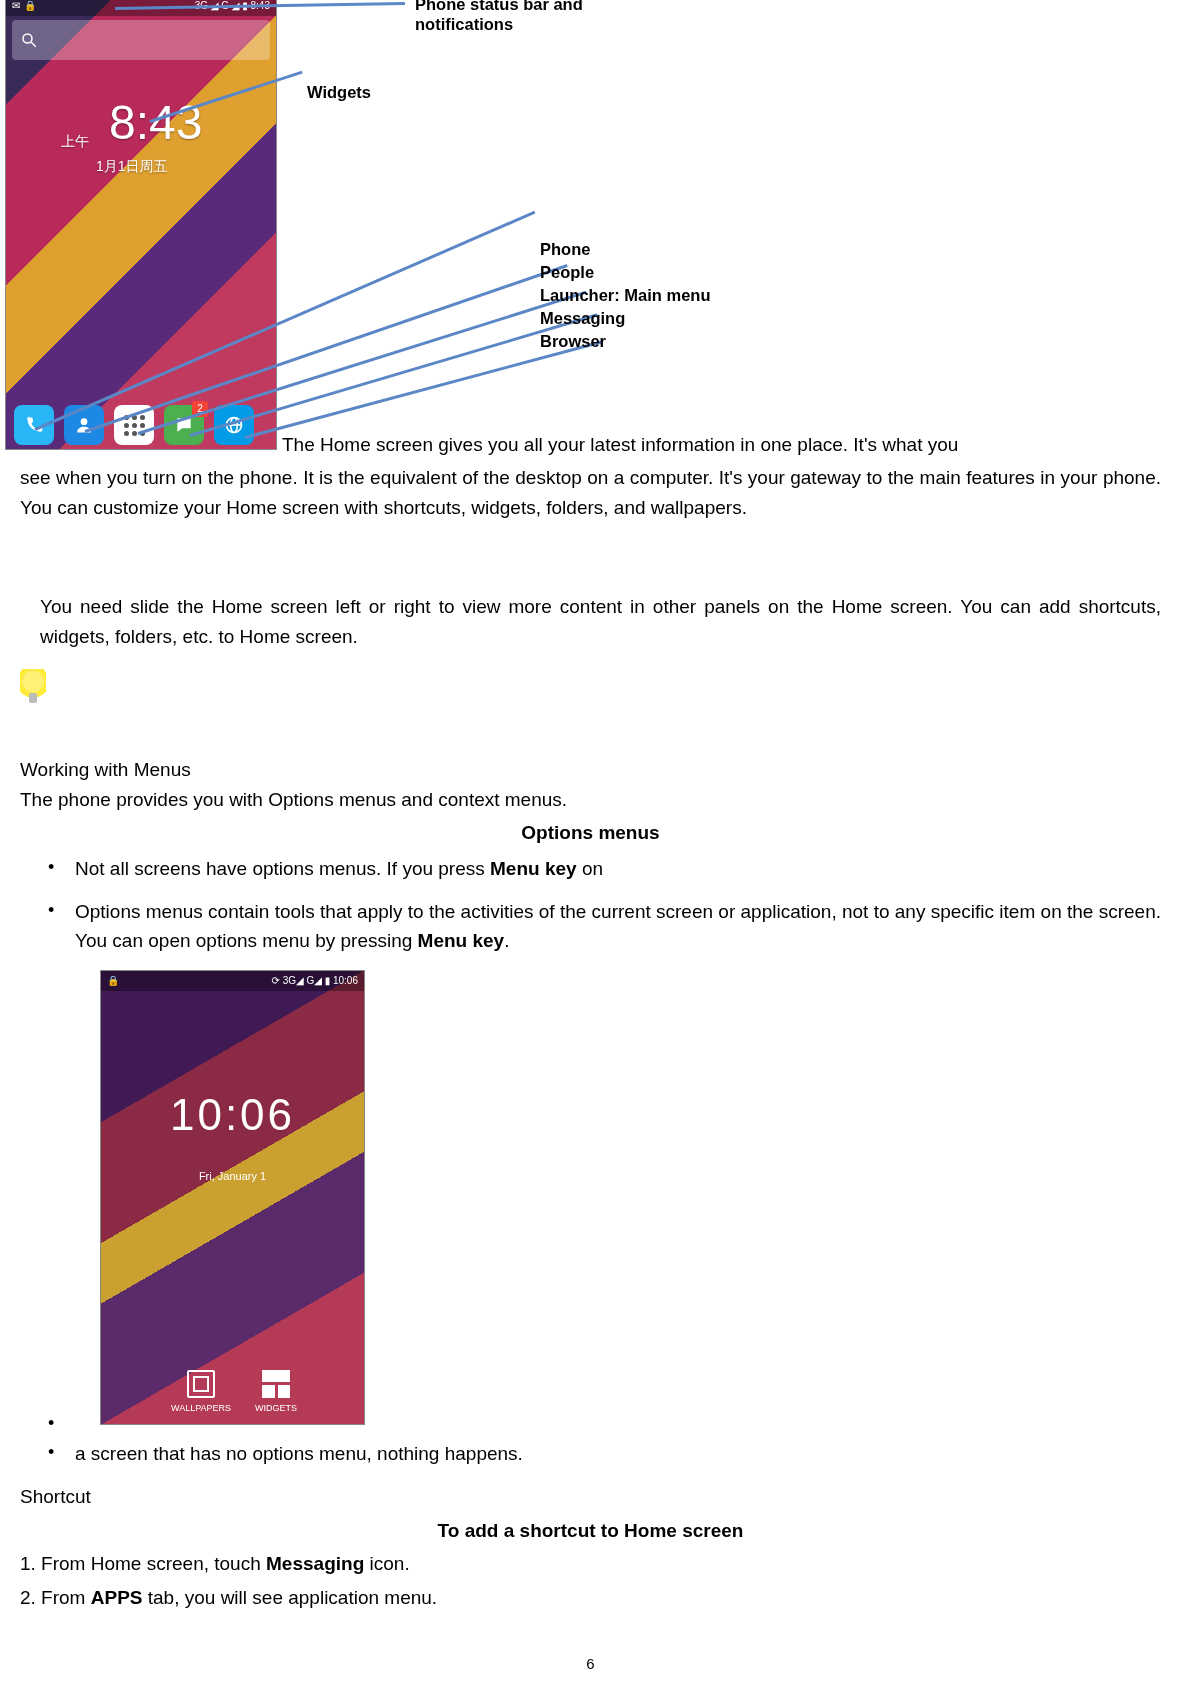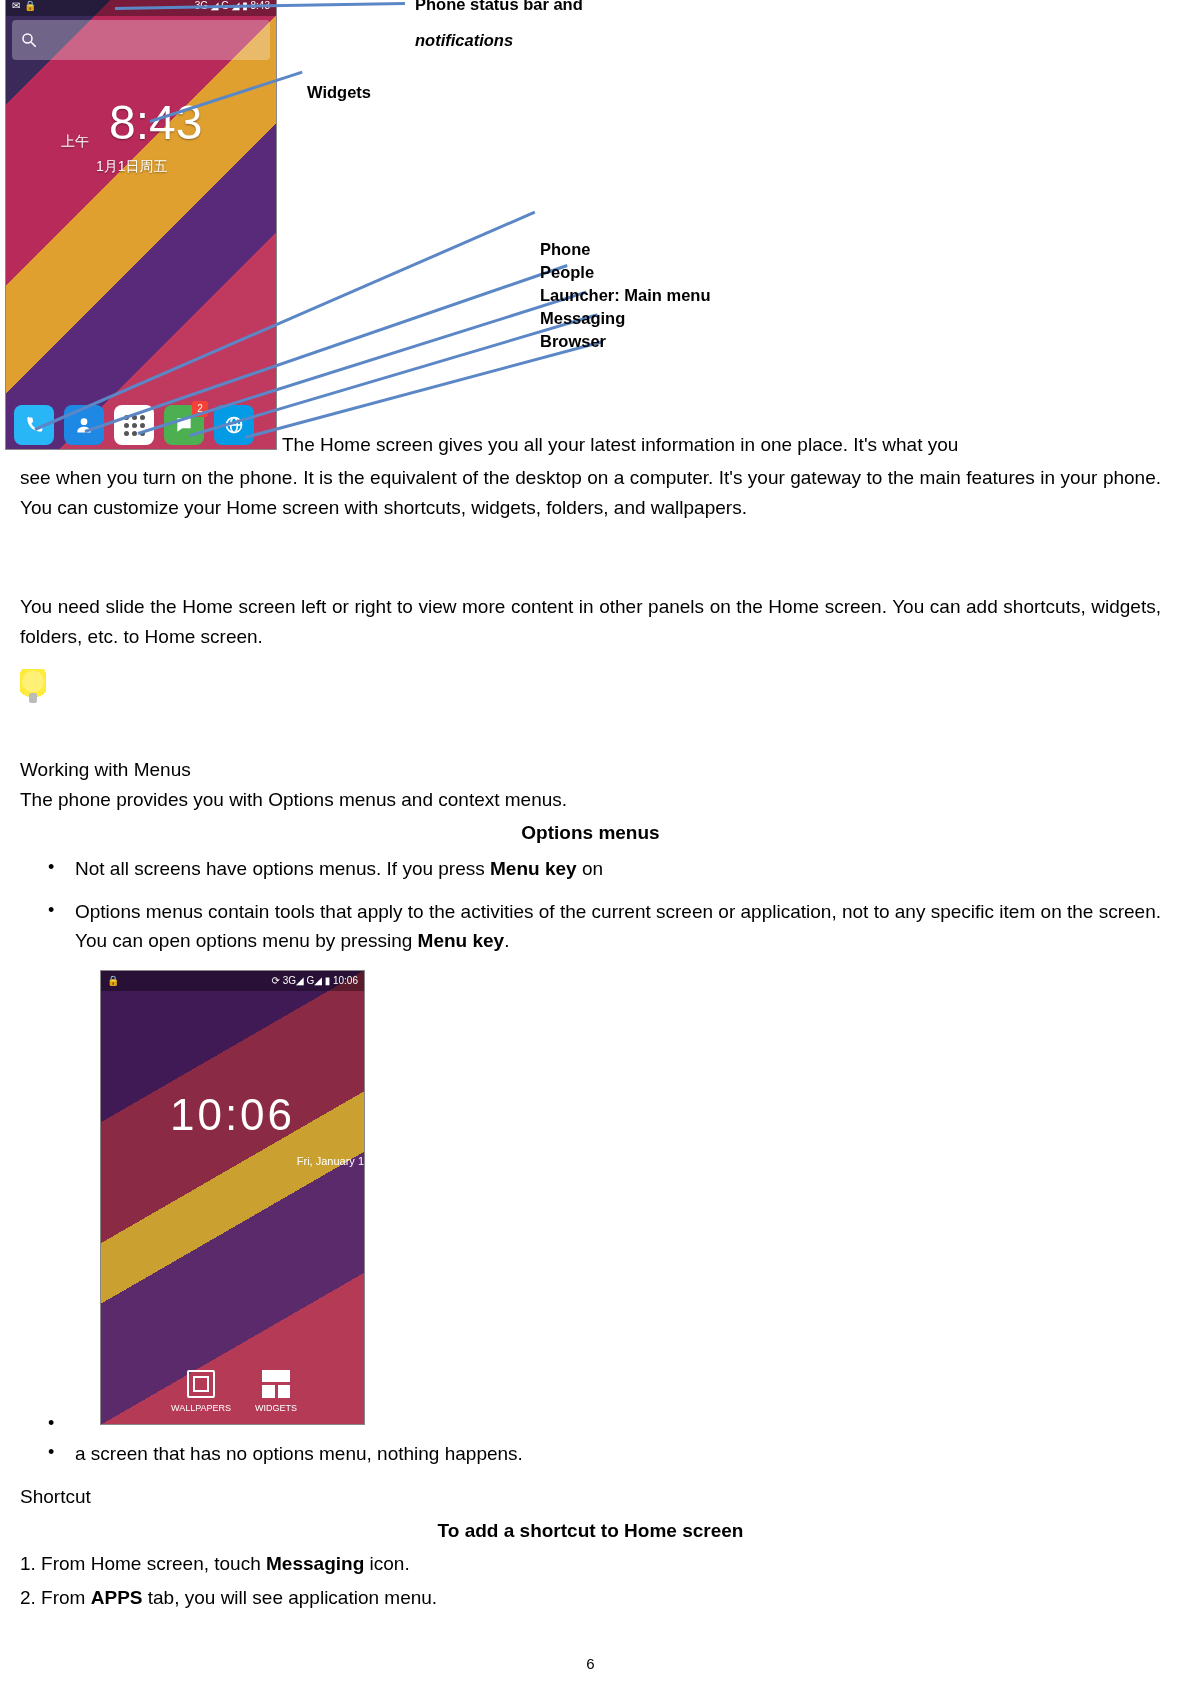--- a/index.html
+++ b/index.html
@@ -88,38 +88,38 @@
     background: linear-gradient(150deg,#401a55 0 25%,#8a2a45 25% 45%,#caa030 45% 55%,#5a2a6a 55% 75%,#b43a55 75% 100%);
     position: relative;
     border:1px solid #888;
   }
   .lock-clock {
     position:absolute; top:110px; left:0; right:0;
     text-align:center; color:#fff;
     font-family: Arial, sans-serif;
   }
   .lock-time { font-size:44px; font-weight:200; letter-spacing:3px; }
-  .lock-date { font-size:11px; margin-top:4px;text-align:right; }
+  .lock-date { font-size:11px; margin-top:19px; }
   .options-row {
     position:absolute; bottom:8px; left:3px; right:0;
     display:flex; justify-content:center; gap:24px;
   }
   .opt-item { display:flex; flex-direction:column; align-items:center; color:#fff; font-size:9px; font-family:Arial,sans-serif; gap:4px; }
   .opt-icon { width:28px; height:28px; border:2px solid #fff; }
   .opt-wall { border-radius:2px; position:relative; }
   .opt-wall::before { content:""; position:absolute; inset:4px; border:2px solid #fff; }
   .opt-widg {
     display:grid; grid-template-columns:1fr 1fr; grid-template-rows:1fr 1fr; gap:3px;
     border:none;
   }
   .opt-widg span { background:#fff; }
   .opt-widg span:first-child { grid-column:1/3; }
   
   .para { margin-bottom: 4px; }
-  .gap-lg { margin-top: 70px; }
+  .gap-lg { margin-top: 70px; margin-left: 20px; }
   .note-row { display:flex; align-items:center; gap:20px; margin-top:18px; }
   .bulb {
     width:26px; height:36px;
     background: radial-gradient(circle at 50% 35%, #fff176 0 40%, #ffeb3b 40% 60%, transparent 60%);
     position:relative;
   }
   .bulb::after {
     content:""; position:absolute; bottom:2px; left:9px;
     width:8px; height:10px; background:#bbb; border-radius:2px;
   }
@@ -206,21 +206,21 @@
             <circle cx="12" cy="12" r="9" fill="none" stroke="#fff" stroke-width="2"></circle>
             <ellipse cx="12" cy="12" rx="4" ry="9" fill="none" stroke="#fff" stroke-width="2"></ellipse>
             <line x1="3" y1="12" x2="21" y2="12" stroke="#fff" stroke-width="2"></line>
           </svg>
       </div>
     </div>
   </div>
 
   <div class="anno-line" style="left:95px; top:7px; width:290px; transform:rotate(-1deg);"></div>
   <div class="anno-label" style="left:395px; top:-8px;">Phone status bar and</div>
-  <div class="anno-label" style="left:395px; top:28px;font-style:italic;">notifications</div>
+  <div class="anno-label" style="left:395px; top:12px;">notifications</div>
 
   <div class="anno-line" style="left:130px; top:120px; width:160px; transform:rotate(-18deg);"></div>
   <div class="anno-label" style="left:287px; top:80px;">Widgets</div>
 
   <div class="anno-line" style="left:15px; top:428px; width:545px; transform:rotate(-23.5deg);"></div>
   <div class="anno-label" style="left:520px; top:237px;">Phone</div>
 
   <div class="anno-line" style="left:65px; top:430px; width:510px; transform:rotate(-19deg);"></div>
   <div class="anno-label" style="left:520px; top:260px;">People</div>
 

